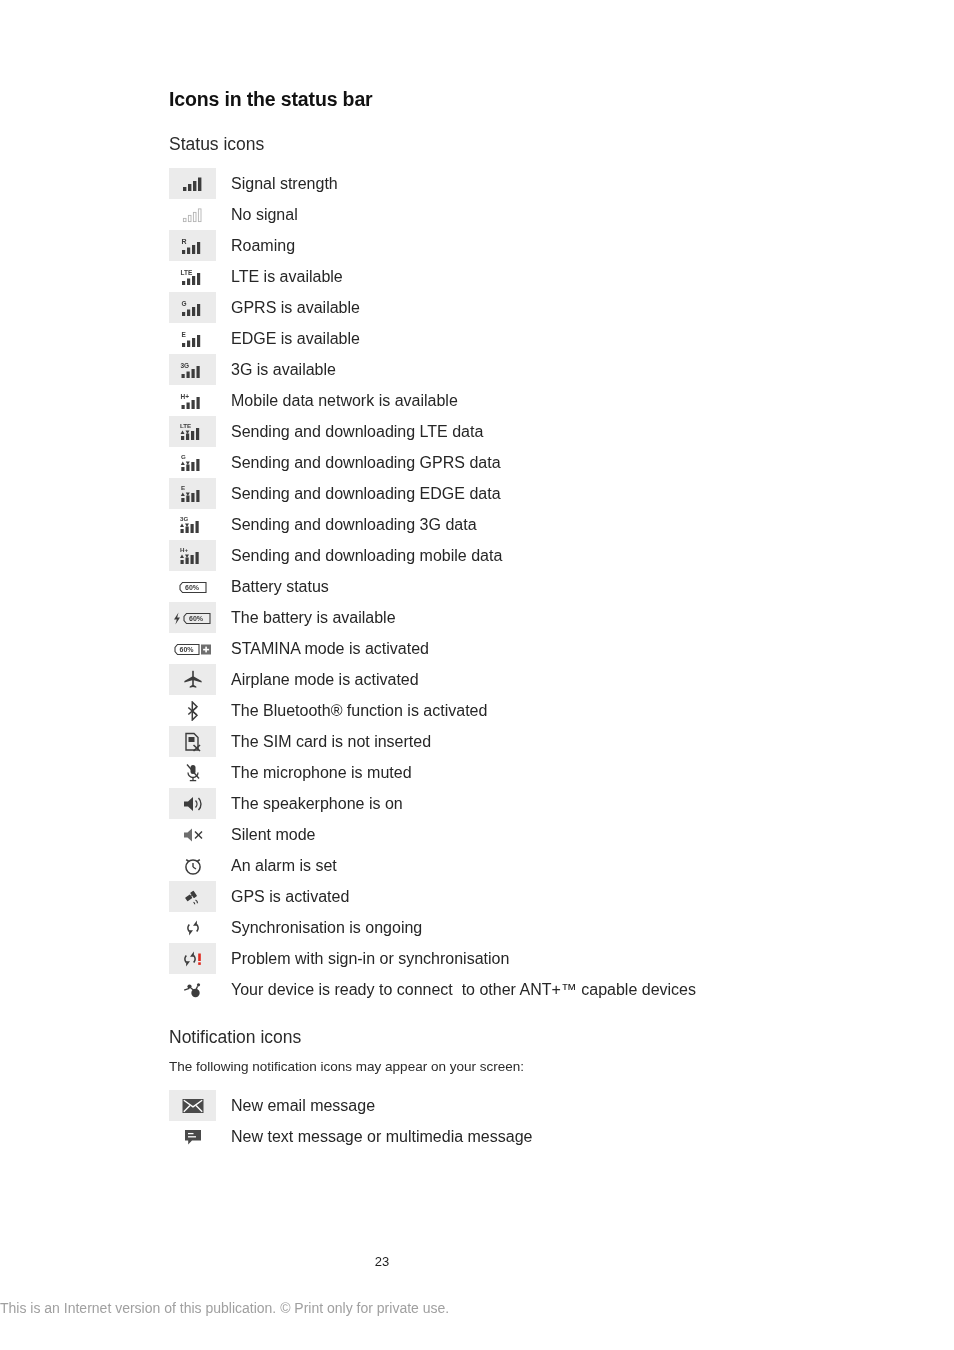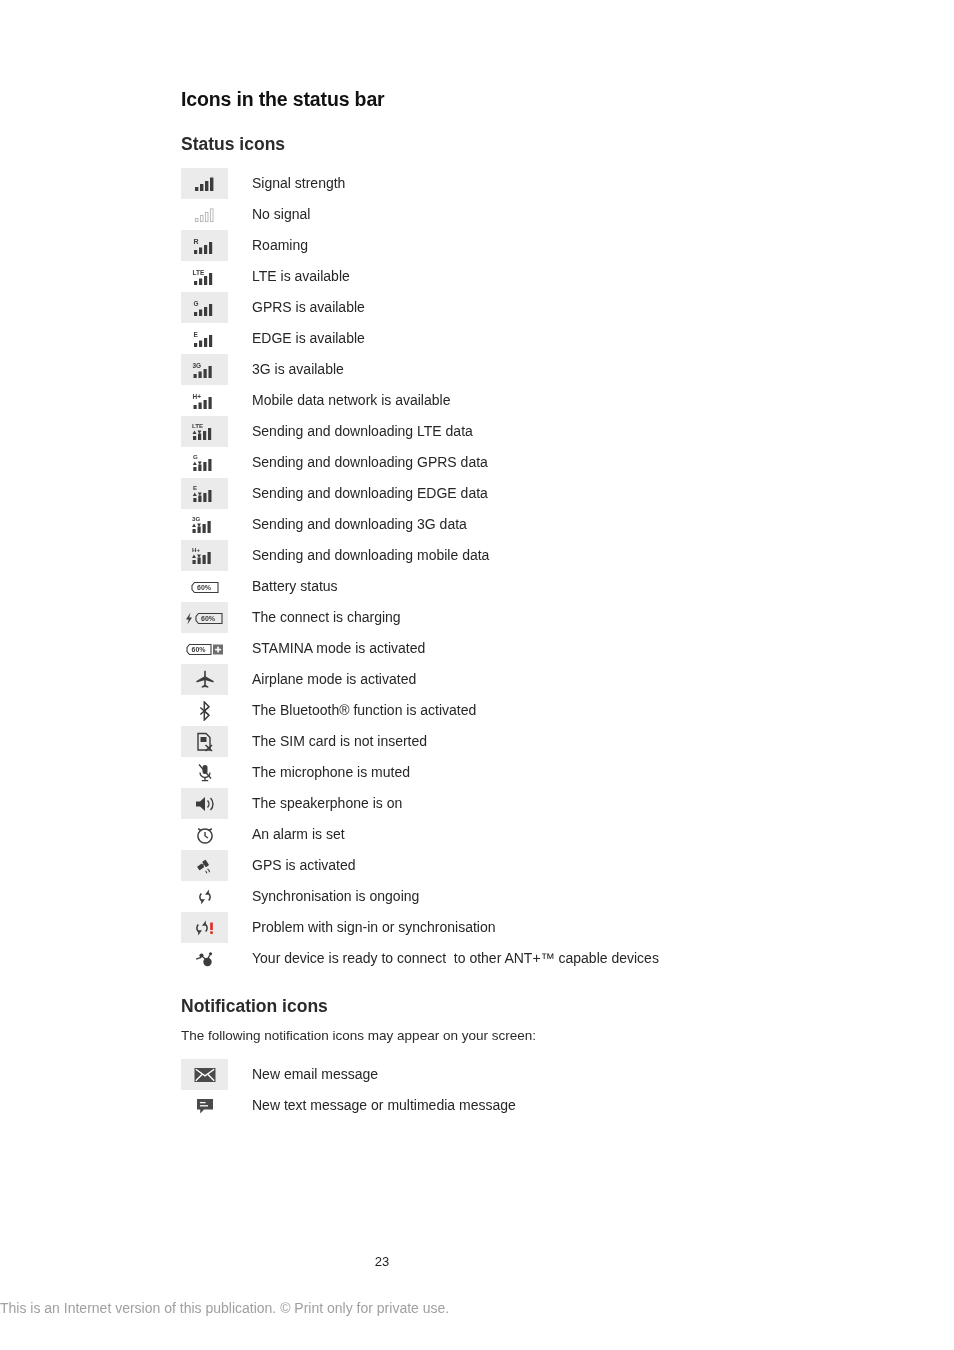--- a/index.html
+++ b/index.html
@@ -17,36 +17,36 @@
   }
   .page {
     position: absolute;
     left: 0; top: 0;
     width: 954px;
     height: 1350px;
     overflow: hidden;
   }
   .content {
     position: absolute;
-    left: 181px;
+    left: 169px;
     top: 86px;
     width: 640px;
   }
 
   h1.chapter-title {
     font-size: 19.5px;
     font-weight: bold;
     letter-spacing: -0.15px;
     margin: 0 0 0 0;
     color: #111111;
     line-height: 26px;
   }
   h2.section-title {
     font-size: 17.5px;
-    font-weight: bold;
+    font-weight: normal;
     color: #2b2b2b;
     margin: 20px 0 0 0;
     line-height: 24px;
   }
   h2.section-title.tight { }
 
   p.intro {
     font-size: 13.5px;
     color: #2b2b2b;
     margin: 8px 0 0 0;
@@ -67,22 +67,22 @@
     min-width: 47px;
     padding: 0;
     text-align: center;
     vertical-align: middle;
     height: 31px;
   }
   tr.shaded td.icon-cell { background: #ebebeb; }
   tr.plain td.icon-cell { background: #ffffff; }
 
   td.label-cell {
-    padding: 0 0 0 24px;
-    font-size: 14px;
+    padding: 0 0 0 15px;
+    font-size: 16px;
     color: #262626;
     vertical-align: middle;
     line-height: 19px;
     white-space: pre;
   }
 
   .ico {
     display: inline-block;
     vertical-align: middle;
     line-height: 0;
@@ -339,21 +339,21 @@
         <tr class="shaded">
           <td class="icon-cell">
             <span class="ico">
               <svg width="42" height="15" viewBox="0 0 42 15">
                 <path d="M6.5 1.5 L2 8.5 L4.8 8.5 L3.4 13.5 L8 6.5 L5.2 6.5 Z" fill="#3c3c3c"></path>
                 <path d="M14.5 2.5 L38 2.5 L38 12.5 L14.5 12.5 L12 9.6 L12 5.4 Z" fill="none" stroke="#3c3c3c" stroke-width="1.1"></path>
                 <text x="17" y="10.3" font-family="Liberation Sans, sans-serif" font-size="7" font-weight="bold" fill="#3c3c3c">60%</text>
               </svg>
             </span>
           </td>
-          <td class="label-cell">The connect is charging</td>
+          <td class="label-cell">The battery is available</td>
         </tr>
 
         <tr class="plain">
           <td class="icon-cell">
             <span class="ico">
               <svg width="42" height="15" viewBox="0 0 42 15">
                 <path d="M5.5 2.5 L27 2.5 L27 12.5 L5.5 12.5 L3 9.6 L3 5.4 Z" fill="none" stroke="#3c3c3c" stroke-width="1.1"></path>
                 <text x="7.5" y="10.3" font-family="Liberation Sans, sans-serif" font-size="7" font-weight="bold" fill="#3c3c3c">60%</text>
                 <rect x="29" y="2.5" width="10" height="10" fill="#6e6e6e"></rect>
                 <rect x="33.3" y="4.6" width="1.6" height="5.8" fill="#ffffff"></rect>
@@ -423,20 +423,32 @@
               <svg width="22" height="18" viewBox="0 0 22 18">
                 <path d="M2 6.5 L6 6.5 L11 2 L11 16 L6 11.5 L2 11.5 Z" fill="#3c3c3c"></path>
                 <path d="M13.5 5.5 A5 5 0 0 1 13.5 12.5" fill="none" stroke="#3c3c3c" stroke-width="1.4"></path>
                 <path d="M16.5 3 A8.5 8.5 0 0 1 16.5 15" fill="none" stroke="#3c3c3c" stroke-width="1.4"></path>
               </svg>
             </span>
           </td>
           <td class="label-cell">The speakerphone is on</td>
         </tr>
 
+        <tr class="plain">
+          <td class="icon-cell">
+            <span class="ico">
+              <svg width="22" height="18" viewBox="0 0 22 18">
+                <path d="M2 6.5 L5.5 6.5 L10 2.5 L10 15.5 L5.5 11.5 L2 11.5 Z" fill="#6e6e6e"></path>
+                <line x1="13" y1="5.5" x2="20" y2="12.5" stroke="#3c3c3c" stroke-width="1.5"></line>
+                <line x1="20" y1="5.5" x2="13" y2="12.5" stroke="#3c3c3c" stroke-width="1.5"></line>
+              </svg>
+            </span>
+          </td>
+          <td class="label-cell">Silent mode</td>
+        </tr>
 
 
         <tr class="plain">
           <td class="icon-cell">
             <span class="ico">
               <svg width="20" height="20" viewBox="0 0 20 20">
                 <circle cx="10" cy="11" r="7.1" fill="none" stroke="#3c3c3c" stroke-width="1.5"></circle>
                 <line x1="10" y1="11" x2="10" y2="7" stroke="#3c3c3c" stroke-width="1.4"></line>
                 <line x1="10" y1="11" x2="13" y2="13" stroke="#3c3c3c" stroke-width="1.4"></line>
                 <line x1="3.2" y1="3.6" x2="6" y2="5.5" stroke="#3c3c3c" stroke-width="1.6"></line>

